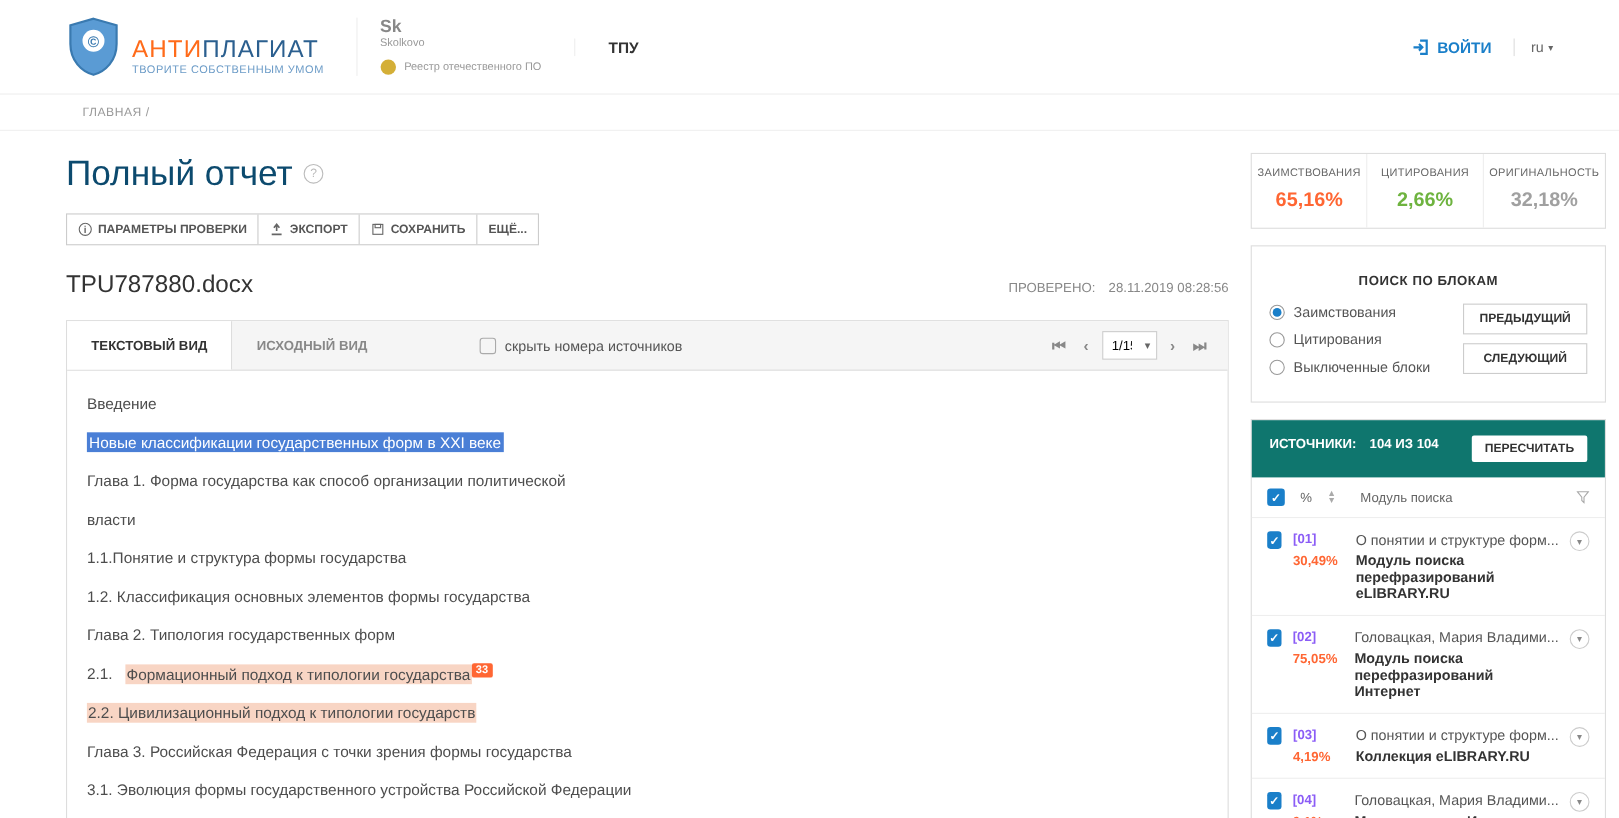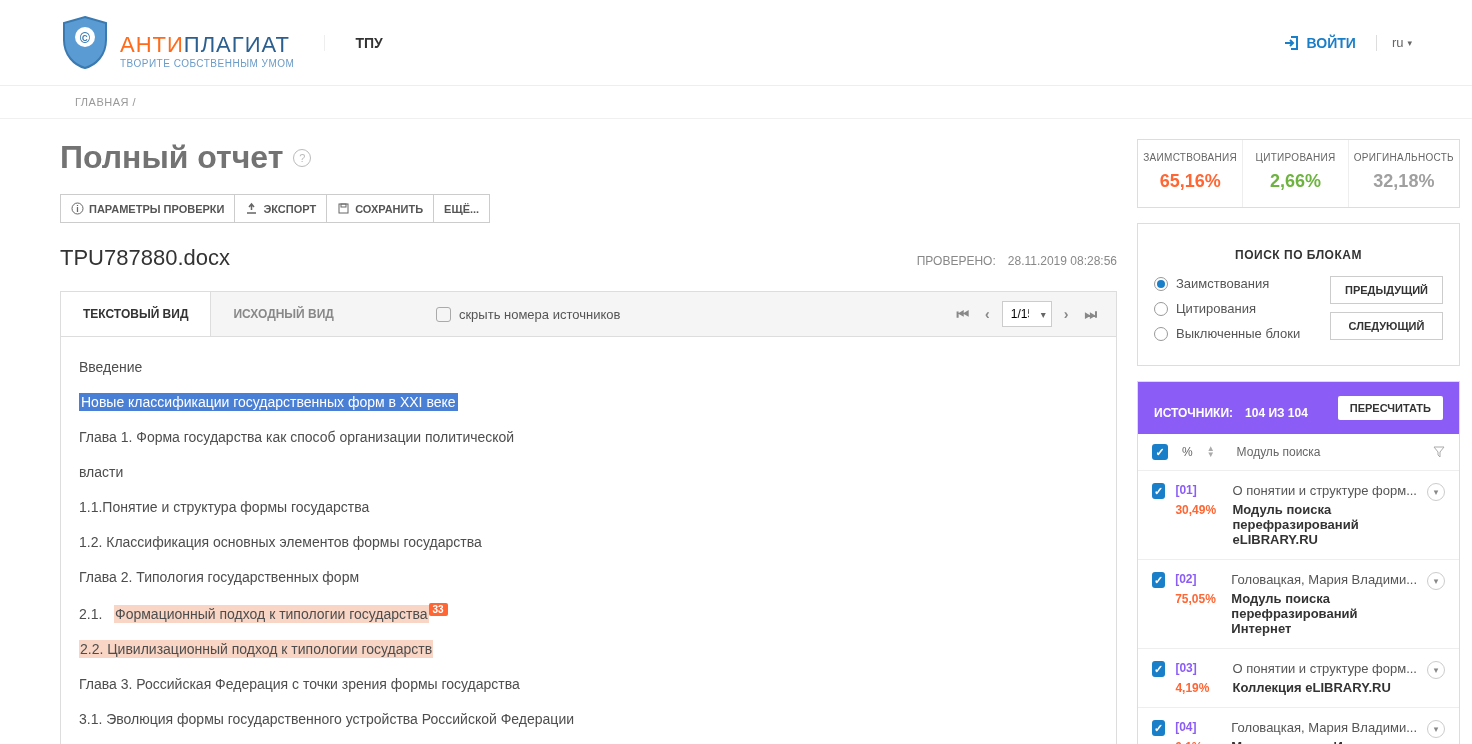--- a/index.html
+++ b/index.html
@@ -15,21 +15,21 @@
 .partner-logos { display: flex; flex-direction: column; gap: 8px; font-size: 10px; color: #999; padding-left: 20px; border-left: 1px solid #eee; padding-right: 30px; }
 .partner-logos .sk { font-size: 16px; font-weight: 700; color: #888; }
 .org-name { padding-left: 30px; font-weight: 700; color: #333; font-size: 14px; border-left: 1px solid #eee; }
 .header-right { margin-left: auto; display: flex; gap: 20px; }
 .login-btn { color: #1a7fc9; font-weight: 700; font-size: 14px; display: flex; align-items: center; gap: 8px; cursor: pointer; }
 .lang { color: #666; font-size: 13px; display: flex; align-items: center; gap: 4px; cursor: pointer; padding-left: 15px; border-left: 1px solid #ddd; }
 .breadcrumb { padding: 10px 75px; font-size: 11px; color: #999; letter-spacing: 0.5px; border-bottom: 1px solid #f0f0f0; }
 .main { display: flex; padding: 20px 0 0 60px; gap: 20px; }
 .left { flex: 1; }
 .page-title-row { display: flex; align-items: center; gap: 10px; margin-bottom: 18px; }
-.page-title { font-size: 32px; font-weight: 700; color: #737373; }
+.page-title { font-size: 32px; font-weight: 400; color: #0c4a6e; }
 .help-circle { width: 18px; height: 18px; border: 1px solid #bbb; border-radius: 50%; display: inline-flex; align-items: center; justify-content: center; font-size: 11px; color: #bbb; }
 .toolbar { display: flex; border: 1px solid #ccc; width: fit-content; margin-bottom: 22px; }
 .toolbar-btn { padding: 7px 10px; font-size: 11px; font-weight: 700; color: #555; display: flex; align-items: center; gap: 5px; cursor: pointer; border-right: 1px solid #ccc; }
 .toolbar-btn:last-child { border-right: none; }
 .toolbar-icon { width: 13px; height: 13px; }
 .filename-row { display: flex; align-items: baseline; margin-bottom: 20px; }
 .filename { font-size: 22px; color: #333; }
 .checked-label { margin-left: auto; font-size: 12px; color: #888; margin-right: 12px; padding-left: 20px; }
 .checked-date { font-size: 12px; color: #888; }
 .report-box { border: 1px solid #ddd; }
@@ -60,21 +60,21 @@
 .search-box { border: 1px solid #ddd; padding: 24px 16px; }
 .search-title { text-align: center; font-size: 12px; font-weight: 700; margin-bottom: 14px; letter-spacing: 0.5px; }
 .search-content { display: flex; gap: 12px; }
 .radio-group { display: flex; flex-direction: column; gap: 10px; }
 .radio-item { display: flex; align-items: center; gap: 8px; font-size: 13px; color: #555; cursor: pointer; }
 .radio { width: 14px; height: 14px; border: 1px solid #999; border-radius: 50%; display: inline-flex; align-items: center; justify-content: center; }
 .radio.checked::after { content: ''; width: 8px; height: 8px; background: #1a7fc9; border-radius: 50%; }
 .nav-buttons { display: flex; flex-direction: column; gap: 8px; margin-left: auto; }
 .nav-btn { border: 1px solid #ccc; padding: 7px 14px; font-size: 11px; font-weight: 700; cursor: pointer; text-align: center; }
 .sources-box { border: 1px solid #ddd; }
-.sources-header { background: #8b5cf6; color: #fff; padding: 14px 16px; display: flex; align-items: flex-end; font-size: 12px; font-weight: 700; }
+.sources-header { background: #0f766e; color: #fff; padding: 14px 16px; display: flex; align-items: flex-start; font-size: 12px; font-weight: 700; }
 .recalc-btn { background: #fff; color: #333; padding: 6px 12px; font-size: 11px; font-weight: 700; margin-left: auto; cursor: pointer; border-radius: 2px; }
 .sources-cols { display: flex; align-items: center; padding: 10px 14px; border-bottom: 1px solid #eee; font-size: 12px; color: #666; gap: 14px; }
 .cb { width: 16px; height: 16px; background: #1a7fc9; border-radius: 3px; display: inline-flex; align-items: center; justify-content: center; cursor: pointer; }
 .cb::after { content: '✓'; color: #fff; font-size: 11px; font-weight: 700; }
 .sort-icons { display: flex; flex-direction: column; line-height: 6px; font-size: 8px; color: #aaa; }
 .filter-icon { margin-left: auto; color: #aaa; }
 .source-item { display: flex; padding: 12px 14px; border-bottom: 1px solid #eee; gap: 10px; }
 .source-left { display: flex; flex-direction: column; align-items: flex-start; gap: 6px; width: 56px; }
 .source-num { color: #8b5cf6; font-size: 12px; font-weight: 700; }
 .source-pct { color: #ff6633; font-size: 12px; font-weight: 700; }
@@ -91,20 +91,29 @@
     <svg class="shield" viewBox="0 0 50 55">
         <path d="M25 2 L46 8 L46 25 C46 40 36 50 25 53 C14 50 4 40 4 25 L4 8 Z" fill="#5a9bd4" stroke="#3a7ab0" stroke-width="2"></path>
         <circle cx="25" cy="22" r="10" fill="#fff"></circle>
         <text x="25" y="28" text-anchor="middle" fill="#3a7ab0" font-size="14" font-weight="700">©</text>
       </svg>
     <div class="logo-text">
       <div class="logo-main"><span class="logo-orange">АНТИ</span><span class="logo-blue">ПЛАГИАТ</span></div>
       <div class="logo-sub">ТВОРИТЕ СОБСТВЕННЫМ УМОМ</div>
     </div>
   </div>
+  <div class="partner-logos">
+    <div><span class="sk">Sk</span><br><span>Skolkovo</span></div>
+    <div style="display:flex;gap:6px;align-items:center;">
+        <svg width="16" height="16">
+          <circle cx="8" cy="8" r="7" fill="#d4af37"></circle>
+        </svg>
+        <span>Реестр отечественного ПО</span>
+      </div>
+  </div>
   <div class="org-name">ТПУ</div>
   <div class="header-right">
     <div class="login-btn">
       <svg width="16" height="16">
           <path d="M8 2 L14 2 L14 14 L8 14 M2 8 L10 8 M7 5 L10 8 L7 11" stroke="#1a7fc9" stroke-width="2" fill="none"></path>
         </svg>
       <span>ВОЙТИ</span>
     </div>
     <div class="lang">
         <span>ru</span>

